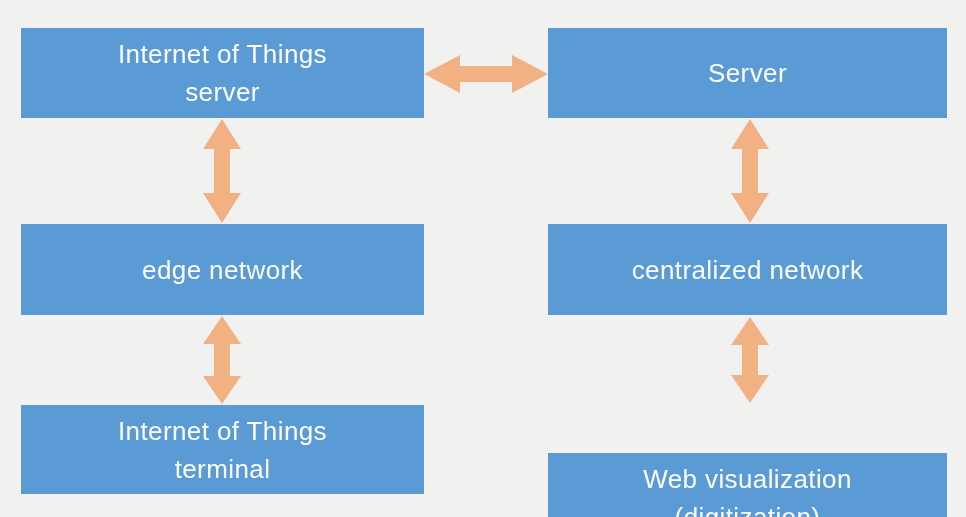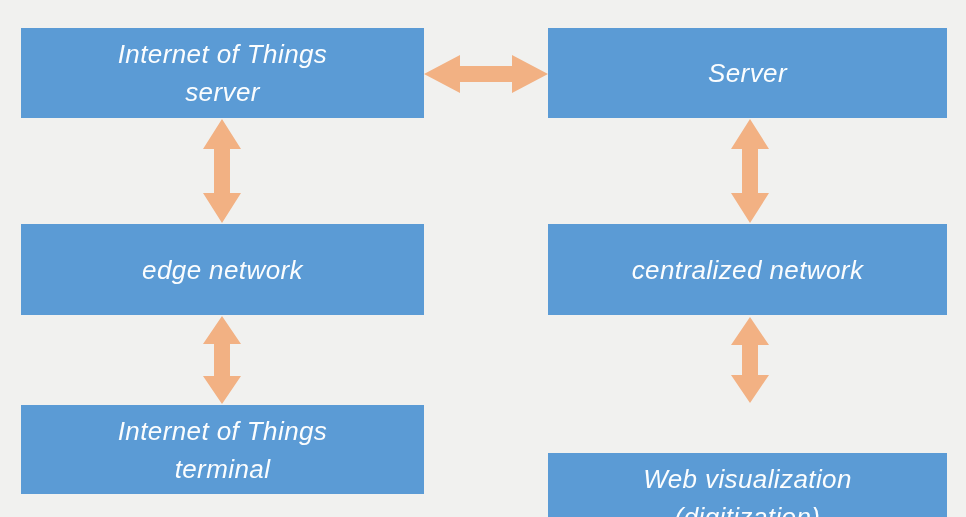--- a/index.html
+++ b/index.html
@@ -13,21 +13,20 @@
     padding: 0;
     background: #fff;
   }
   .canvas {
     position: relative;
     width: 966px;
     height: 517px;
     background: var(--background);
     font-family: "Liberation Sans", sans-serif;
     overflow: hidden;
-    font-style: italic;
   }
   .box {
     position: absolute;
     background: var(--box-fill);
     color: var(--box-text);
     display: flex;
     align-items: center;
     justify-content: center;
     text-align: center;
     font-size: 26px;

